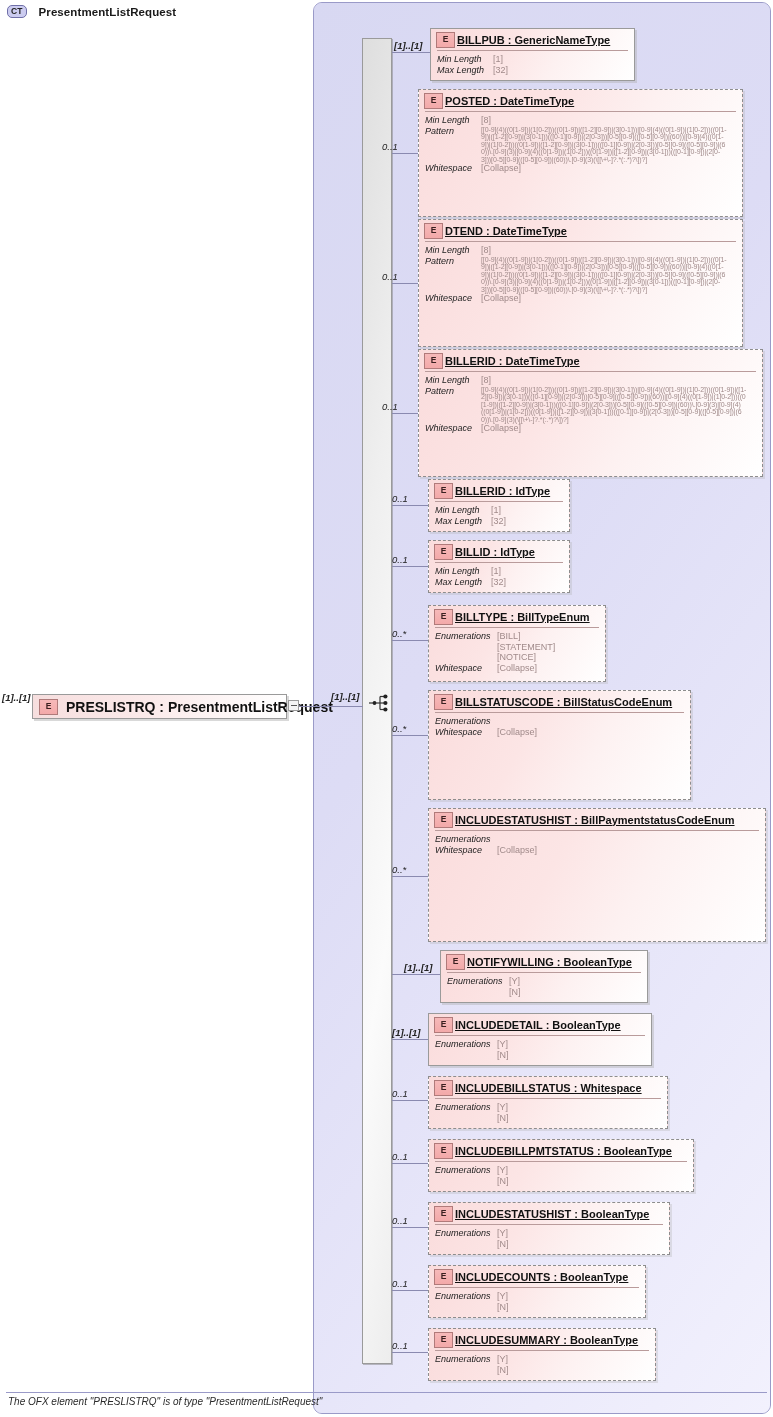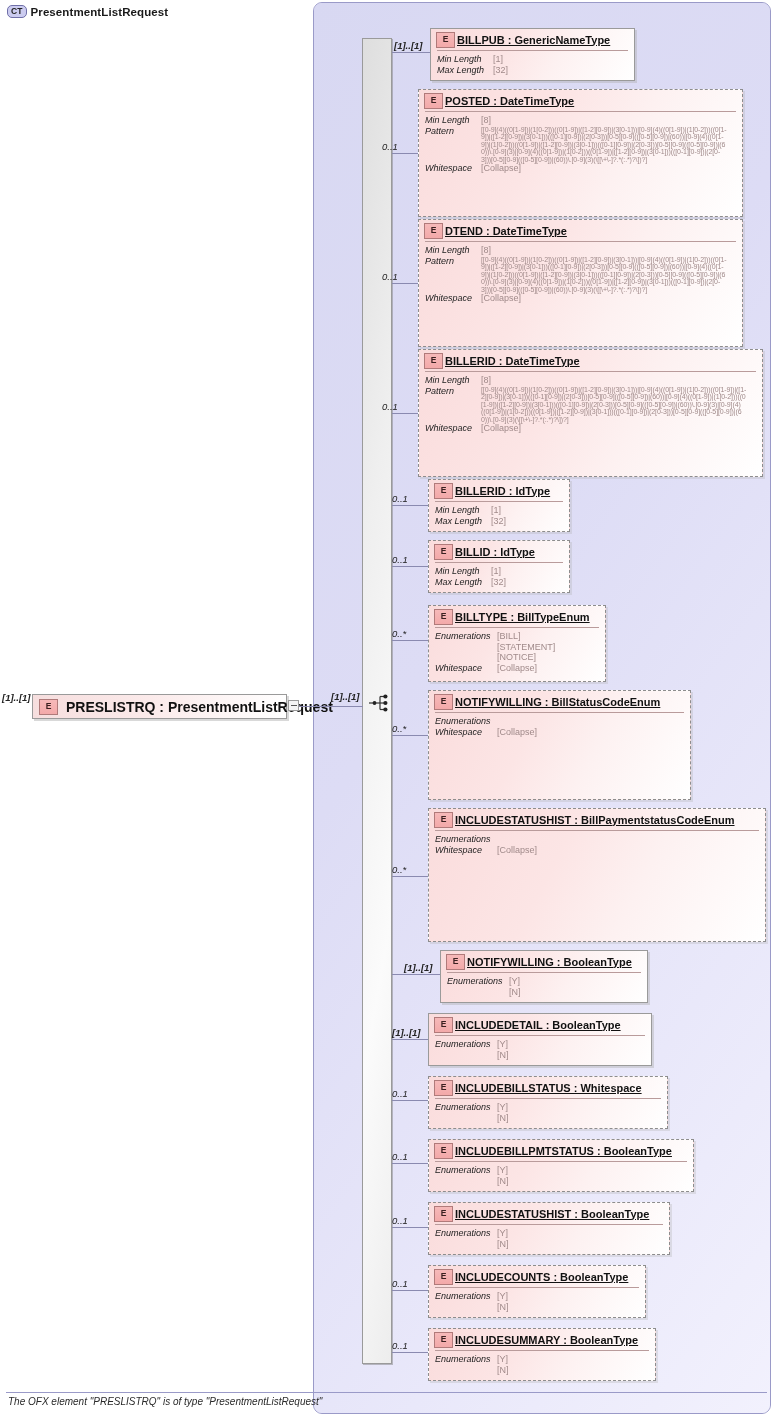--- a/index.html
+++ b/index.html
@@ -17,21 +17,21 @@
     border:1px solid #9a9ac8;
     border-radius:9px;
     box-sizing:border-box;
   }
   .ct-inner-grad{
     position:absolute;inset:0;border-radius:8px;
     background:linear-gradient(125deg,#d8d8f2 0%, #dddcf5 40%, #e9e8fa 75%, #f2f1fd 100%);
   }
   .ct-header{
     position:absolute;left:7px;top:5px;
-    display:flex;align-items:center;gap:4px;
+    display:flex;align-items:center;gap:12px;
     font-size:11.5px;font-weight:bold;color:#1a1a1a;
     letter-spacing:0.1px;
   }
   .ct-badge{
     display:inline-block;
     border:1px solid #6f6fa8;border-radius:5px;
     background:#ccccf0;
     color:#222;font-size:8.5px;font-weight:bold;
     padding:1px 3px 1px 3px;line-height:9px;
     font-family:"Liberation Sans", sans-serif;
@@ -361,21 +361,21 @@
               <div>[Collapse]</div>
             </span>
           </div>
         </div>
       </div>
       <div class="conn" style="left: 392px; top: 735px; width: 36px;"></div>
       <div class="card" style="left: 392px; top: 723px;">0..*</div>
       <div class="node dashed" style="left: 428px; top: 690px; width: 263px; height: 110px;">
         <div class="node-head">
           <span class="e-badge">E</span>
-          <span class="node-title">NOTIFYWILLING : BillStatusCodeEnum</span>
+          <span class="node-title">BILLSTATUSCODE : BillStatusCodeEnum</span>
         </div>
         <div class="node-rule"></div>
         <div class="facets">
           <div class="facet-row">
             <span class="facet-label" style="width: 62px; flex: 0 0 62px;">Enumerations</span>
           </div>
           <div class="facet-row">
             <span class="facet-label" style="width: 62px; flex: 0 0 62px;">Whitespace</span>
             <span class="facet-vals">
               <div>[Collapse]</div>

